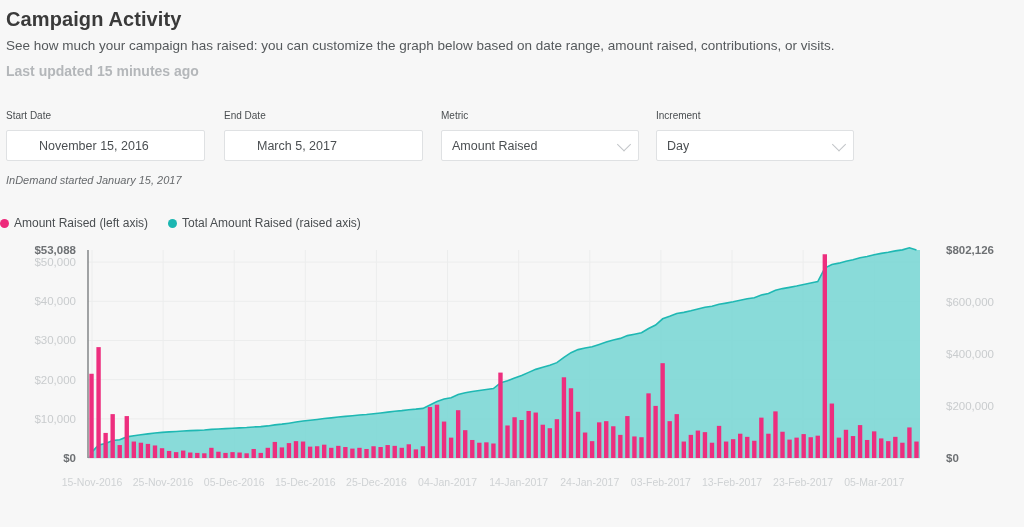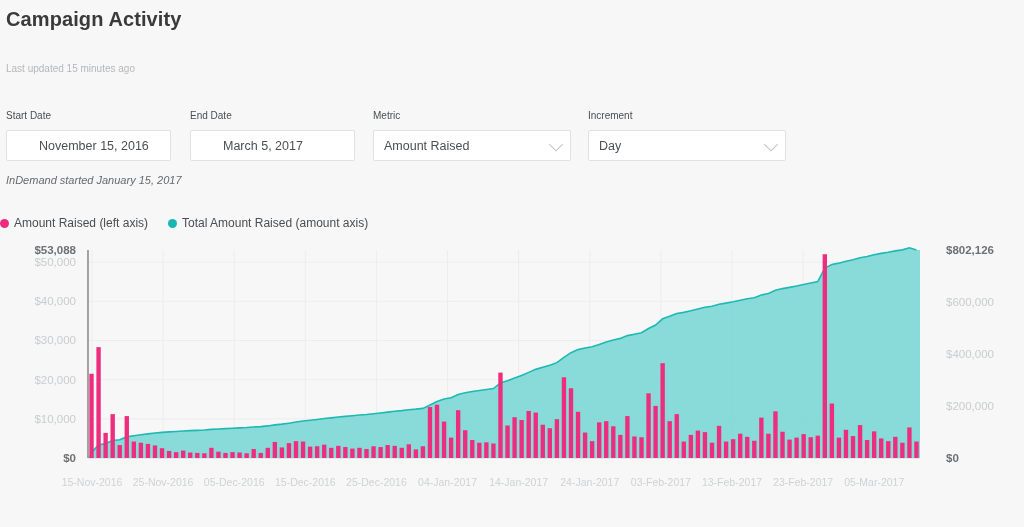--- a/index.html
+++ b/index.html
@@ -34,23 +34,23 @@
     left: 6px;
     top: 38px;
     font-size: 13.5px;
     color: #55595c;
     font-weight: 400;
   }
   .last-updated {
     position: absolute;
     left: 6px;
     top: 63px;
-    font-size: 10px;
+    font-size: 14px;
     color: #b4b7ba;
-    font-weight: 400;
+    font-weight: 700;
   }
 
   
   .filters {
     position: absolute;
     left: 6px;
     top: 110px;
     display: flex;
     align-items: flex-start;
   }
@@ -67,21 +67,21 @@
     background: #ffffff;
     border: 1px solid #dfe1e3;
     border-radius: 2px;
     display: flex;
     align-items: center;
     padding: 0 10px;
     font-size: 12.5px;
     color: #4b4f52;
     position: relative;
   }
-  .field-box.date { width: 165px; padding-left: 32px; }
+  .field-box.date { width: 199px; padding-left: 32px; }
   .field-box.select { width: 198px; padding-right: 24px; }
   .field-value { white-space: nowrap; overflow: hidden; }
   .chev {
     position: absolute;
     right: 9px;
     top: 50%;
     width: 9px;
     height: 9px;
     transform: translateY(-65%) rotate(45deg);
     border-right: 1.6px solid #c2c5c8;
@@ -137,20 +137,21 @@
     font-size: 10.5px;
     fill: #cfd2d4;
   }
 </style>
 </head>
 <body>
 
 <div id="root">
 
   <div class="page-title">Campaign Activity</div>
+  <div class="page-subtitle">See how much your campaign has raised: you can customize the graph below based on date range, amount raised, contributions, or visits.</div>
   <div class="last-updated">Last updated 15 minutes ago</div>
 
   <div class="filters">
 
     <div class="field-group">
       <span class="field-label">Start Date</span>
       <div class="field-box date">
         <span class="field-value">November 15, 2016</span>
       </div>
     </div>
@@ -188,21 +189,21 @@
 
   <div class="indemand-note">InDemand started January 15, 2017</div>
 
   <div class="legend">
     <div class="legend-item">
       <span class="legend-dot" id="dot-pink" style="background: rgb(237, 42, 123);"></span>
       <span>Amount Raised (left axis)</span>
     </div>
     <div class="legend-item">
       <span class="legend-dot" id="dot-teal" style="background: rgb(27, 182, 177);"></span>
-      <span>Total Amount Raised (amount axis)</span>
+      <span>Total Amount Raised (raised axis)</span>
     </div>
   </div>
 
   <div class="chart-wrap">
     <svg class="chart" id="chart-svg" width="1024" height="287">
         <line x1="88" y1="218" x2="920" y2="218" stroke="#d9dbdc" stroke-width="1"></line>
         <line x1="88" y1="178.81977094635323" x2="920" y2="178.81977094635323" stroke="#eceded" stroke-width="1"></line>
         <line x1="88" y1="139.63954189270646" x2="920" y2="139.63954189270646" stroke="#eceded" stroke-width="1"></line>
         <line x1="88" y1="100.45931283905966" x2="920" y2="100.45931283905966" stroke="#eceded" stroke-width="1"></line>
         <line x1="88" y1="61.27908378541292" x2="920" y2="61.27908378541292" stroke="#eceded" stroke-width="1"></line>

